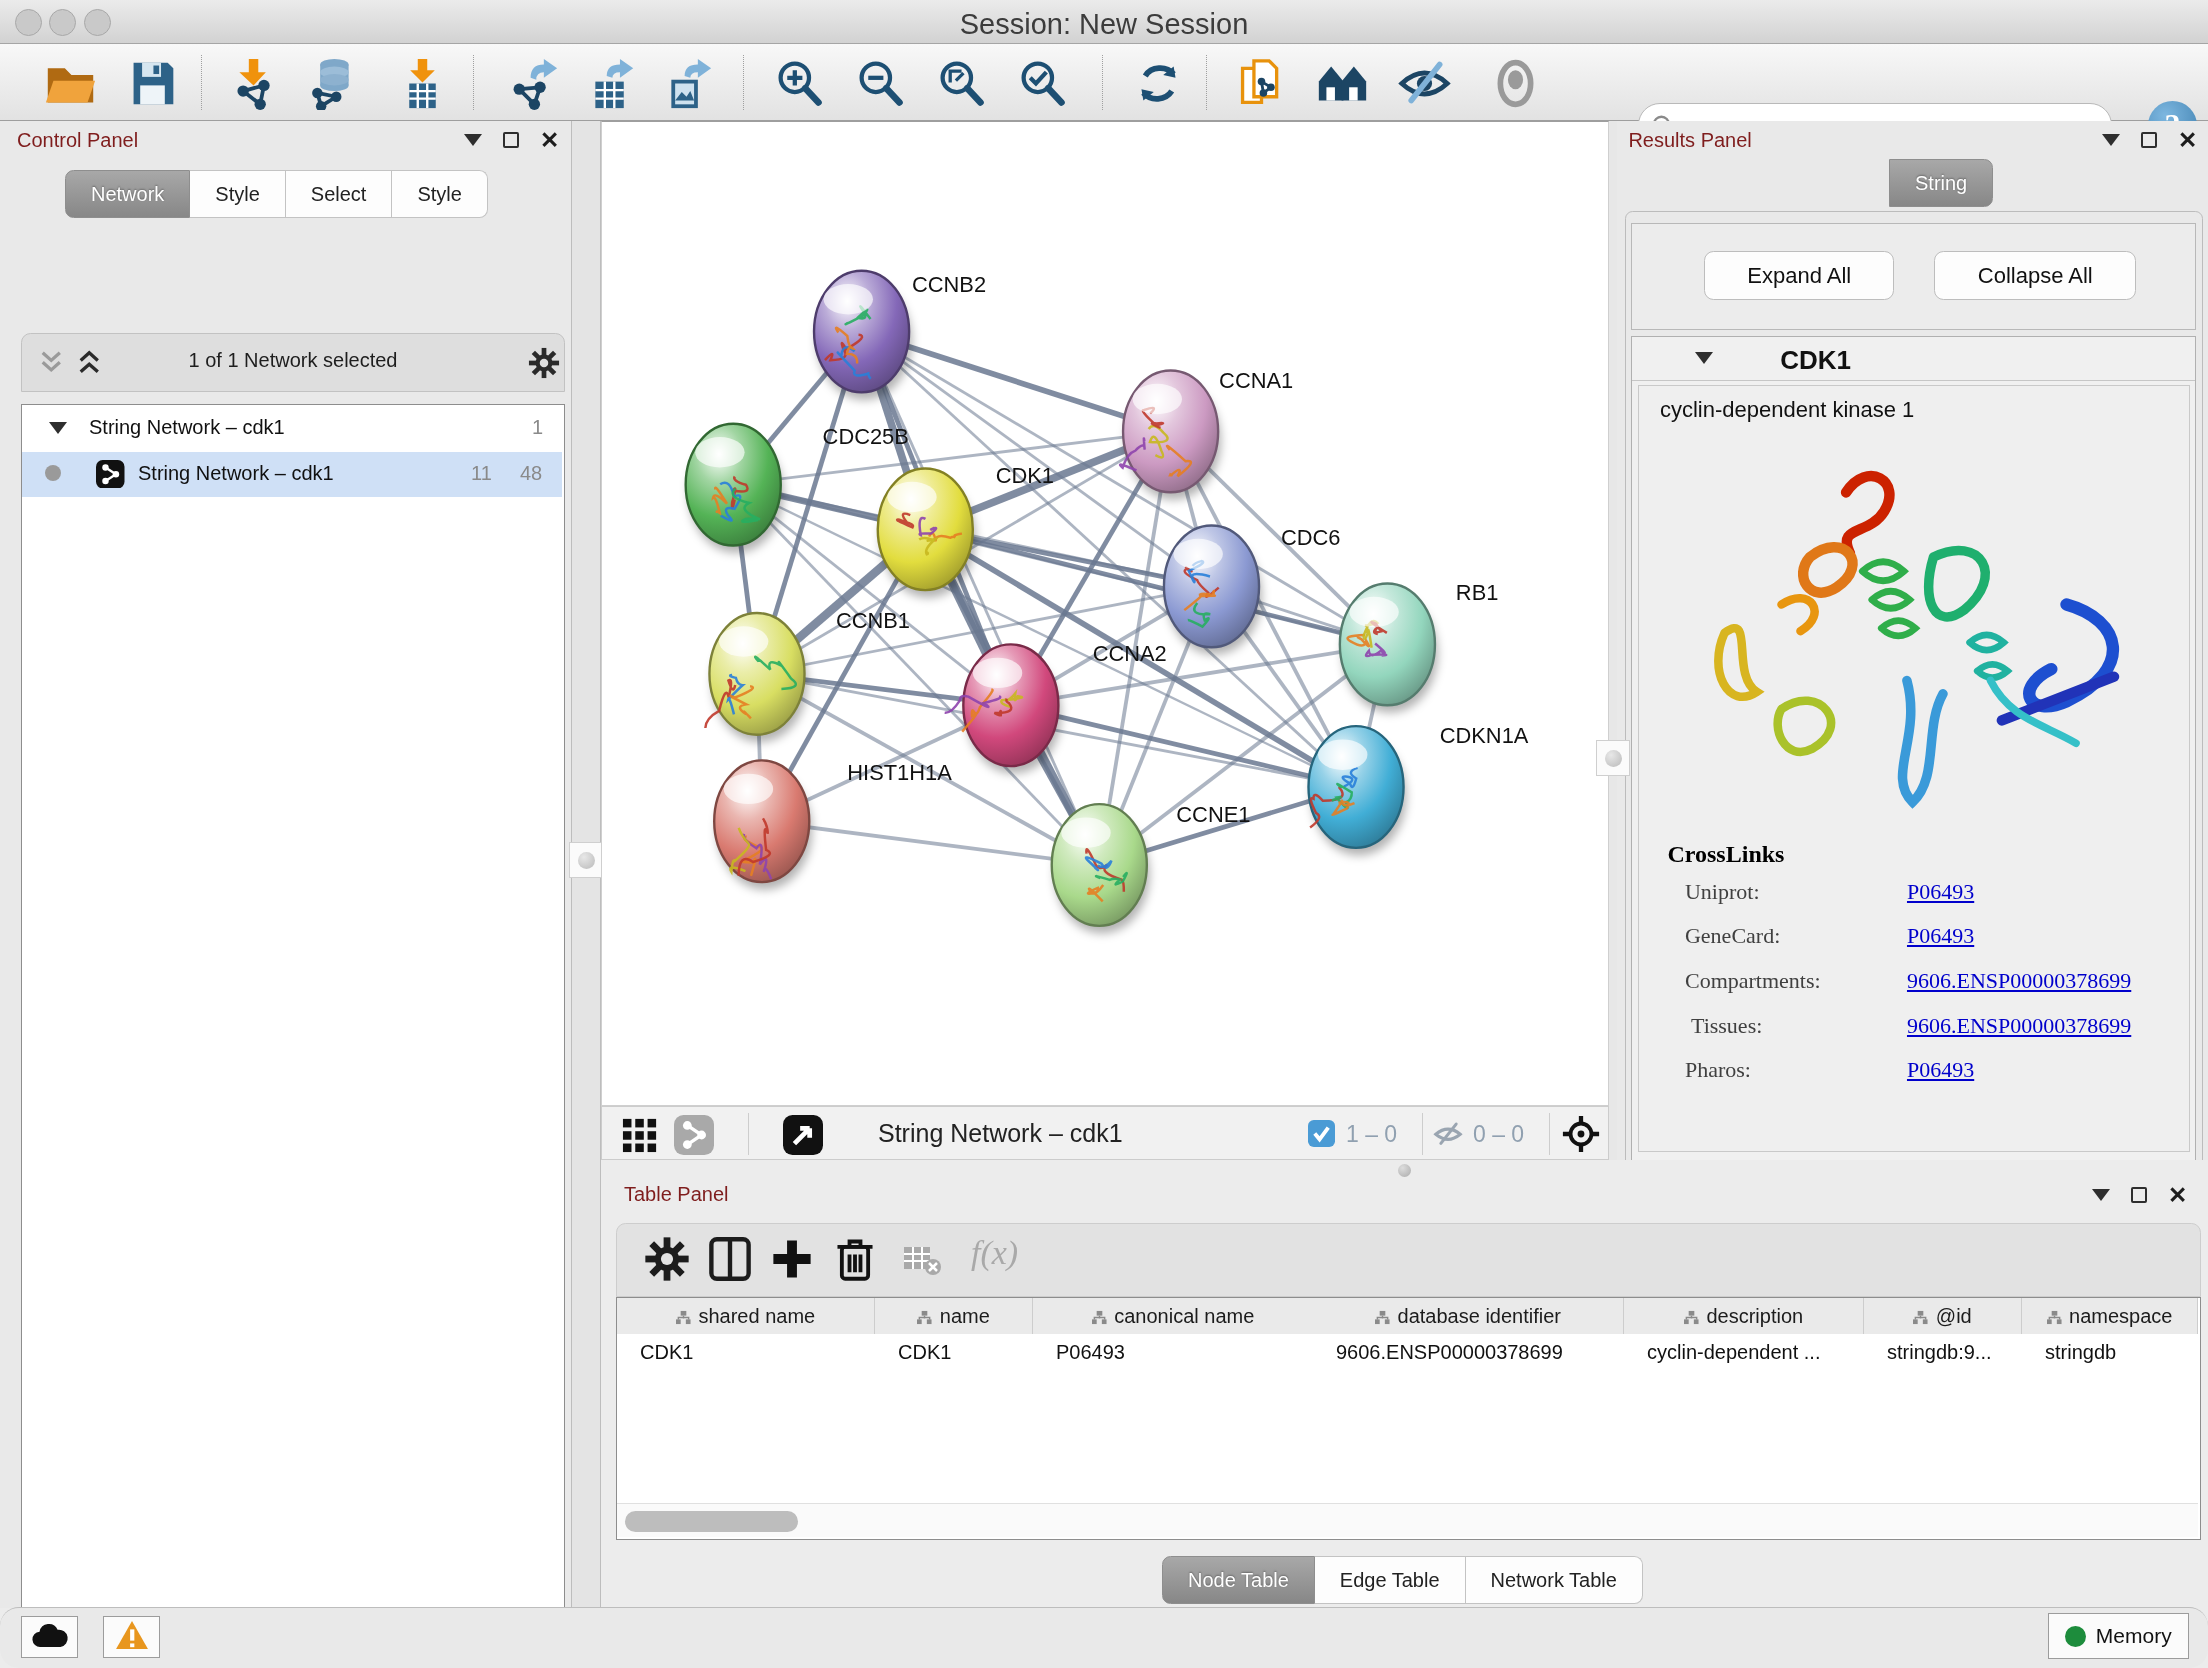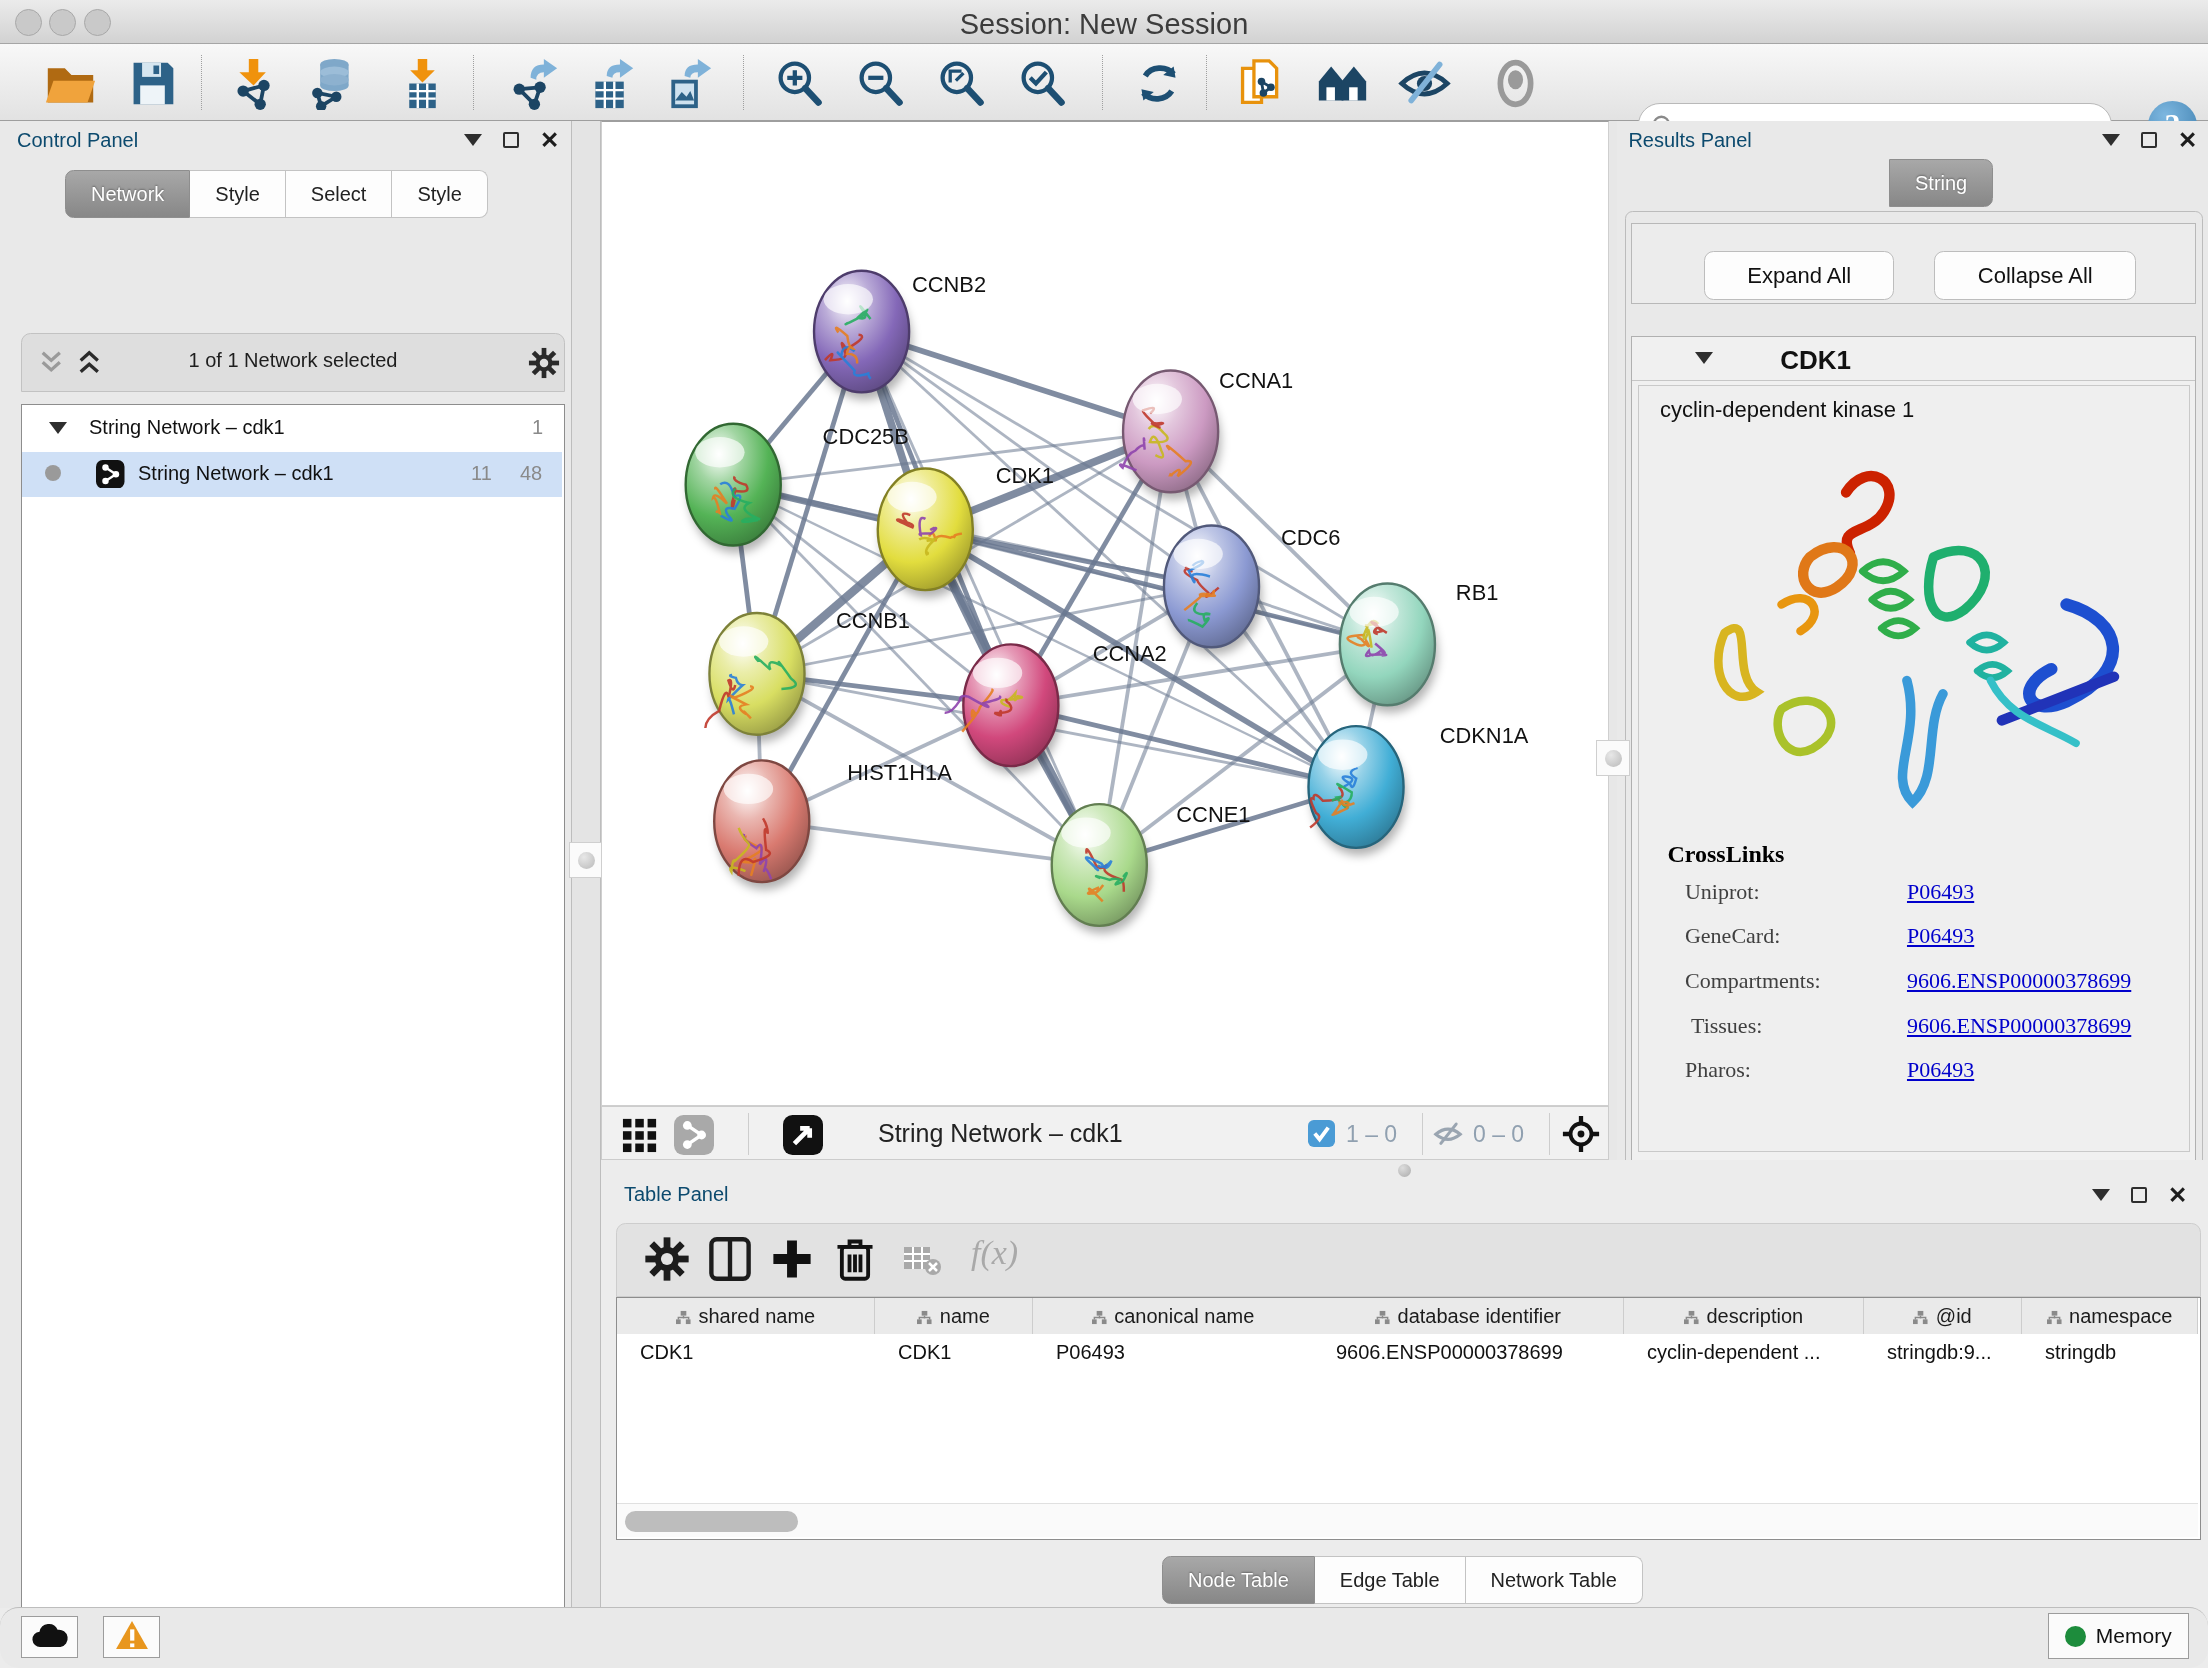--- a/index.html
+++ b/index.html
@@ -23,21 +23,21 @@
   .searchwrap { position:absolute; left:1638px; top:59px; width:474px; height:44px;
     background:#fff; border:1.9px solid #b9b9b9; border-radius:22px; }
   .searchwrap svg { position:absolute; left:11.4px; top:8.6px; }
   .searchwrap input { position:absolute; left:46px; top:3.8px; width:409px; height:32px;
     border:none; outline:none; font-size:21px; background:transparent; }
   .helpbtn { position:absolute; left:2148px; top:57px; width:49px; height:49px; border:none;
     border-radius:50%; background:radial-gradient(circle at 35% 30%, #7db7e0, #3e7fae); color:#fff;
     font-size:32px; font-weight:bold; font-family:"Liberation Serif",serif; cursor:pointer; }
 
   
-  .panel-head { position:absolute; font-size:20px; color:#0c4a6e; }
+  .panel-head { position:absolute; font-size:20px; color:#7f1d1d; }
   .phbtns { position:absolute; display:flex; gap:21px; align-items:center; }
   .tri-down { width:0; height:0; border-left:9.5px solid transparent; border-right:9.5px solid transparent; border-top:12.4px solid #2e2e2e; }
   .sq { width:16px; height:16px; border:2.4px solid #2e2e2e; border-radius:1.9px; }
   .xx { font-size:23px; font-weight:bold; color:#1d1d1d; line-height:16px; }
 
   .seg { display:flex; position:absolute; }
   .seg .tab { font-size:20px; padding:0 25px; height:48px; line-height:46px; background:#fdfdfd;
     border:1px solid #c3c3c3; border-left:none; color:#222; cursor:pointer; font-family:"Liberation Sans",sans-serif; }
   .seg .tab:first-child { border-left:1px solid #c3c3c3; border-radius:8.6px 0 0 8.6px; }
   .seg .tab:last-child { border-radius:0 8.6px 8.6px 0; }
@@ -69,21 +69,21 @@
   .viewbar { position:absolute; left:601px; top:1106px; width:1008px; height:54px; background:#f1f1f1;
     border:1px solid #cccccc; }
   .viewbar .vsep { position:absolute; top:5.7px; height:42px; border-left:1px solid #cdcdcd; }
   .view-title { position:absolute; left:276px; top:12.4px; font-size:25px; color:#222; }
   .vcount { position:absolute; top:14.3px; font-size:23px; color:#90a0b0; }
 
   
   .results { position:absolute; left:1617px; top:121px; width:592px; height:1059px; background:#e9e9e9; }
   .rbox { position:absolute; left:7.6px; top:90px; width:578px; height:961px; background:#e9e9e9;
     border:1px solid #bcbcbc; border-radius:7.6px; }
-  .rbtns { position:absolute; left:5.7px; top:11.4px; width:565px; height:81px; background:#ececec; border:1px solid #b8b8b8; }
+  .rbtns { position:absolute; left:5.7px; top:11.4px; width:565px; height:107px; background:#ececec; border:1px solid #b8b8b8; }
   .rbtn { position:absolute; top:27px; height:49px; background:#fdfdfd; border:1px solid #bdbdbd; border-radius:9.5px;
     font-size:22px; color:#111; cursor:pointer; font-family:"Liberation Sans",sans-serif; }
   .rcontent { position:absolute; left:5.7px; top:124px; width:565px; height:826px; background:#f0f0f0; border:1px solid #b0b0b0; }
   .rchead { position:absolute; left:0; top:0; width:100%; height:44px; border-bottom:1px solid #c6c6c6; }
   .rdetail { position:absolute; left:5.7px; top:48px; width:552px; height:767px; background:#efefef; border:1px solid #c9c9c9;text-decoration:underline; }
   .serif { font-family:"Liberation Serif", serif; }
   .xl-label { position:absolute; left:46px; font-size:22px; color:#404040; }
   .xl-link { position:absolute; left:268px; font-size:22px; color:#0000cc; text-decoration:underline; cursor:pointer; }
 
   

